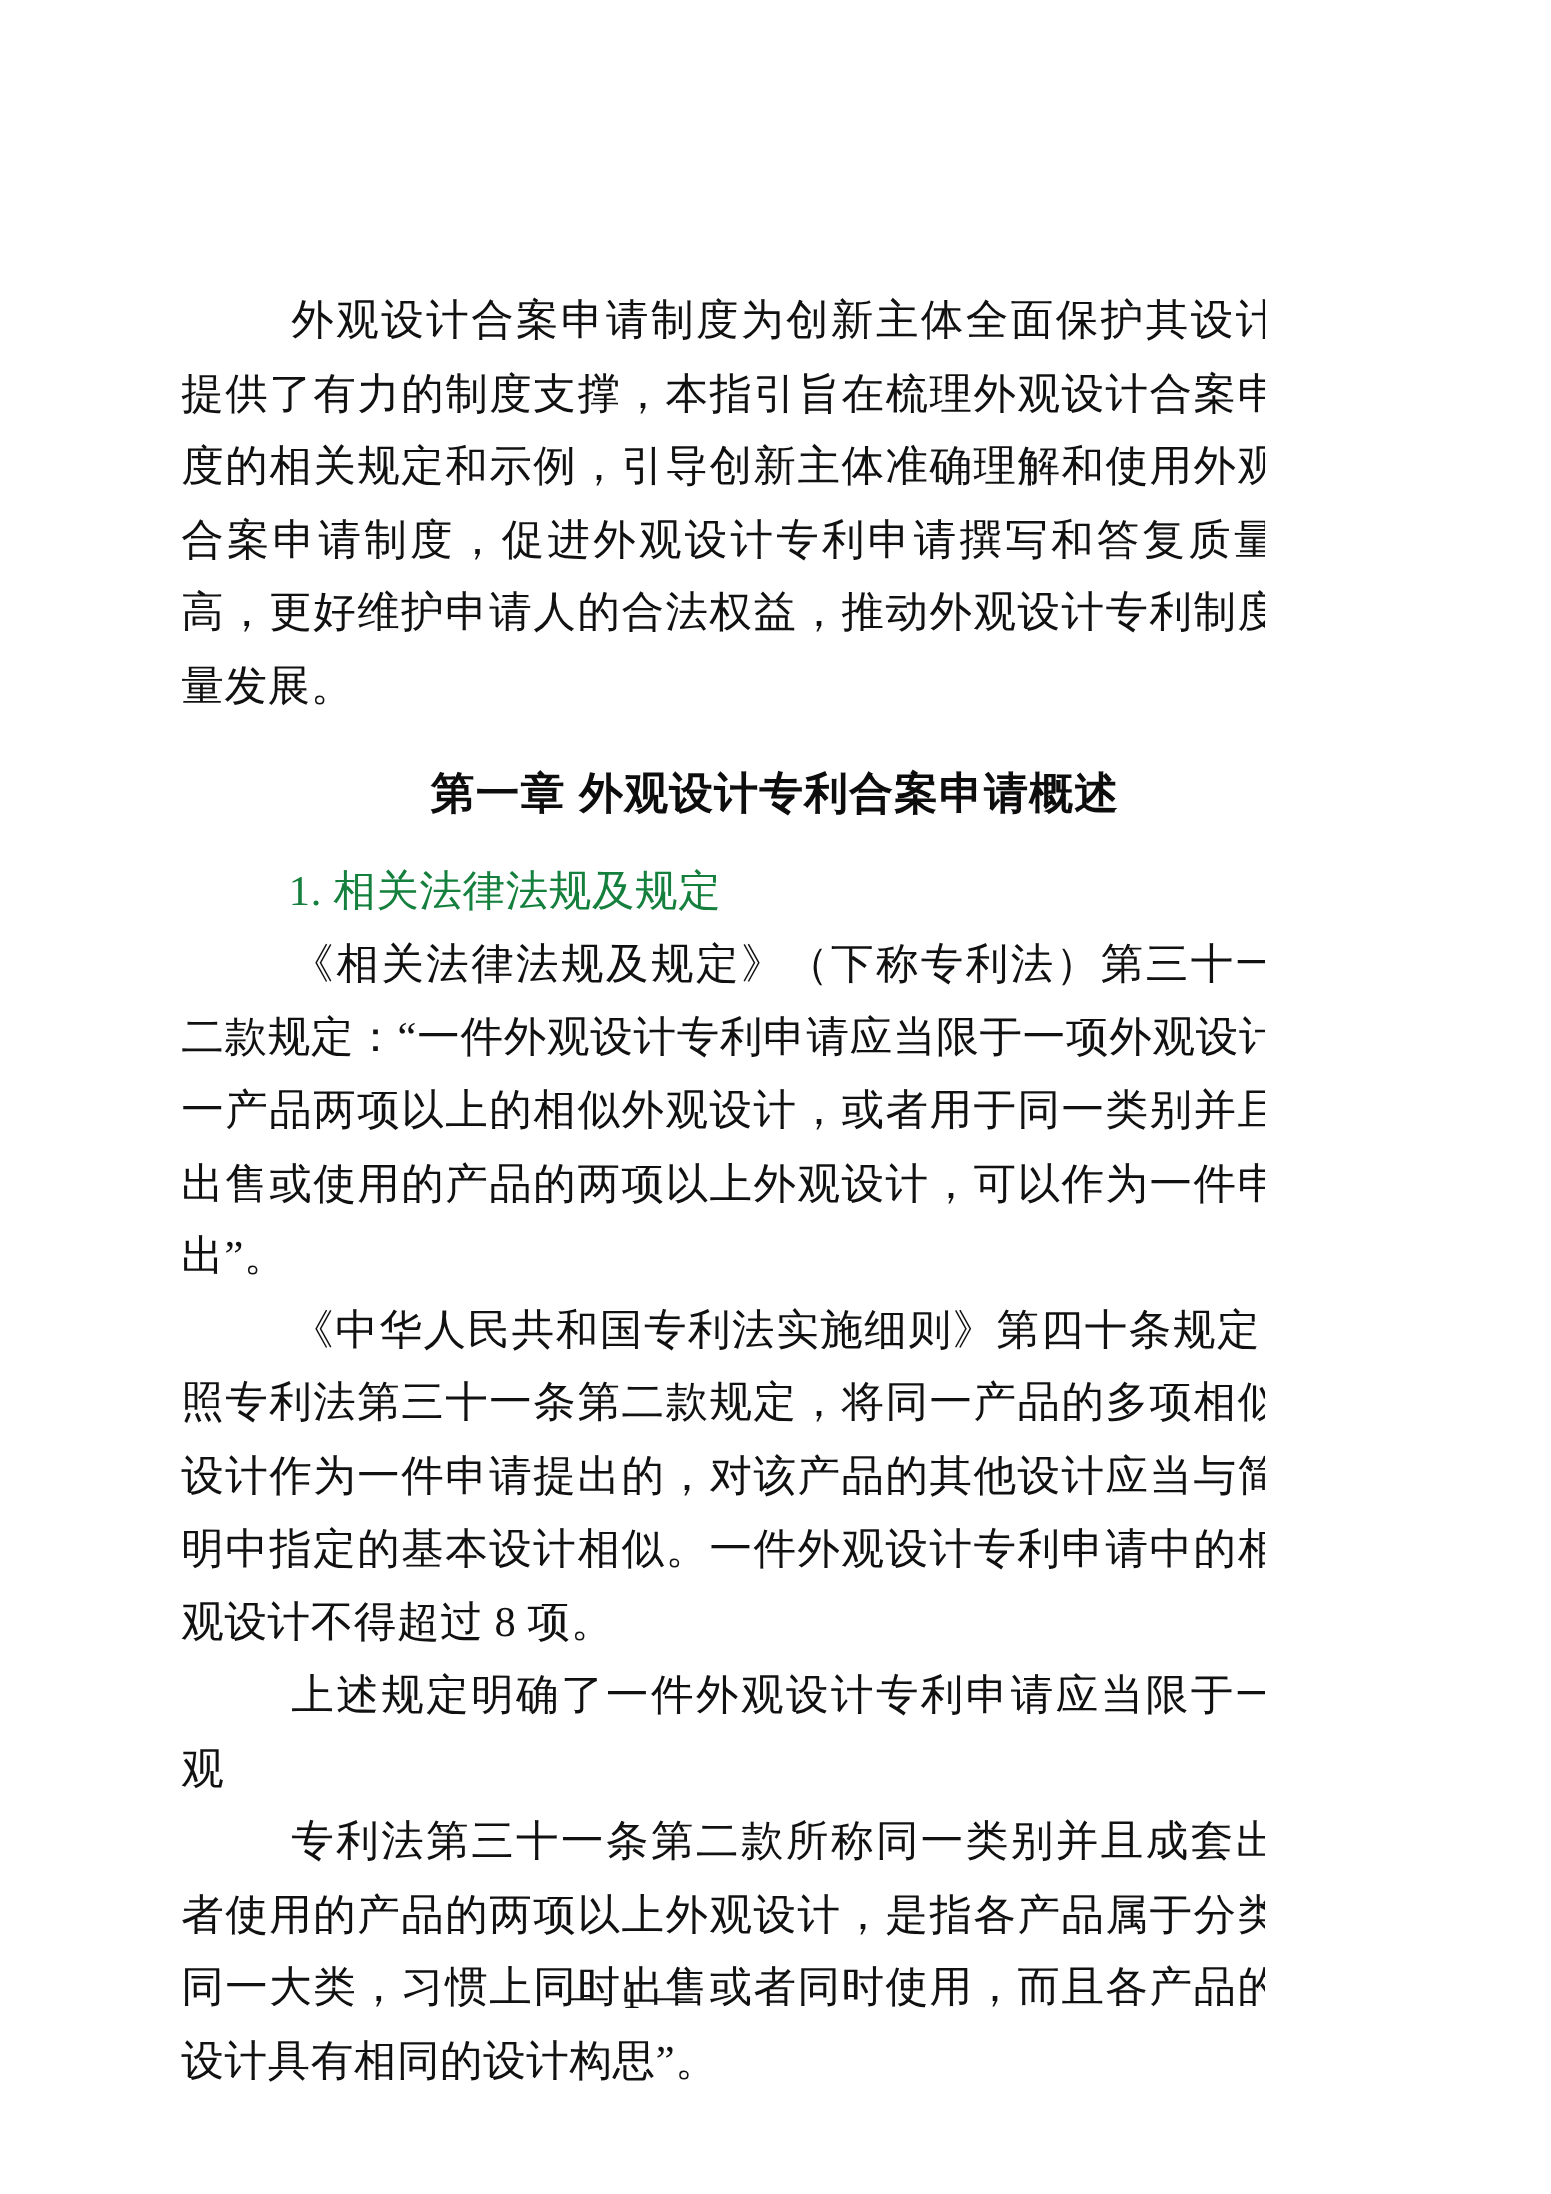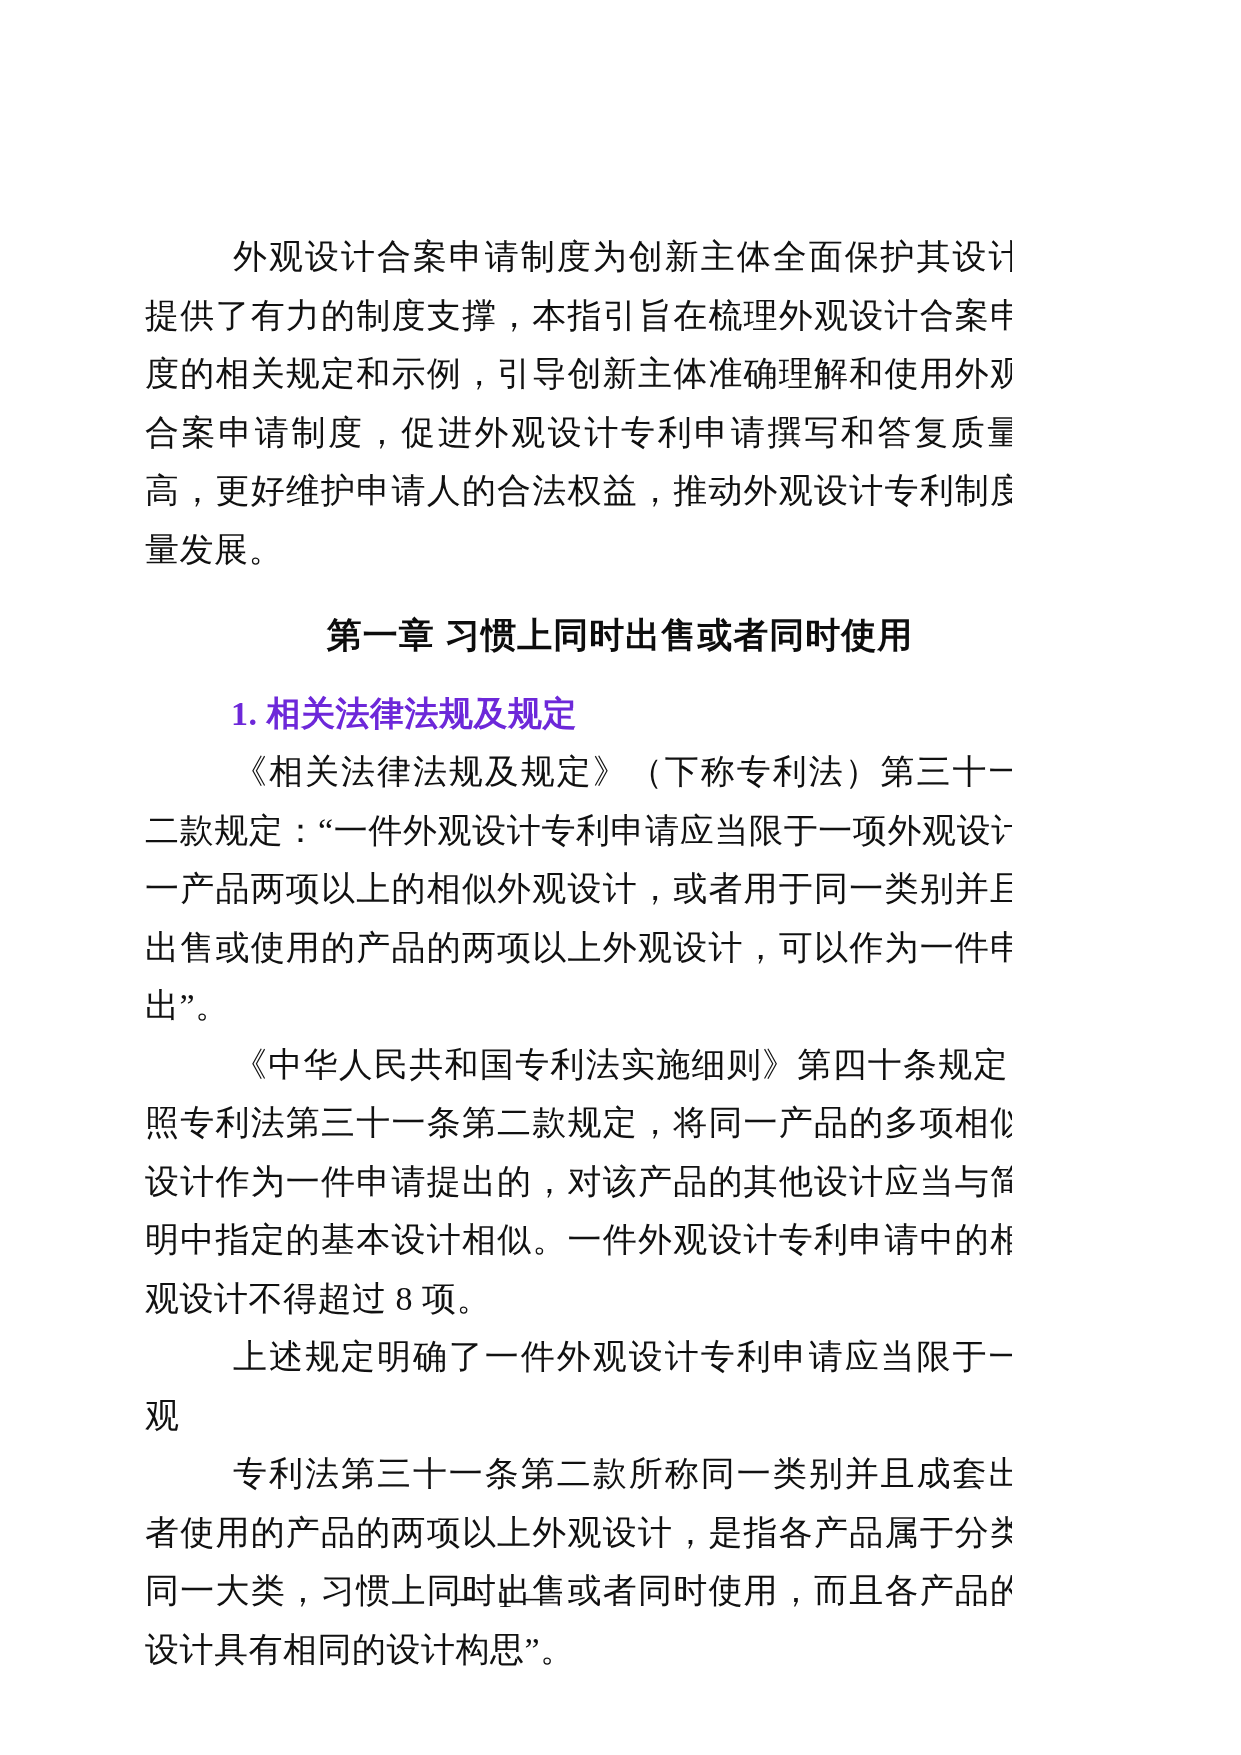--- a/index.html
+++ b/index.html
@@ -38,46 +38,46 @@
     font-size: 35px;
     font-weight: bold;
     line-height: 58.5px;
     text-align: center;
     letter-spacing: 1px;
     color: #0d0d0d;
   }
   .section-heading {
     margin: 0;
     font-size: 34px;
-    font-weight: bold;
+    font-weight: normal;
     line-height: 58.5px;
     text-indent: 86px;
     letter-spacing: 0.5px;
-    color: #6d28d9;
+    color: #15803d;
   }
   .page-footer {
     position: absolute;
     left: 0;
     right: 0;
     top: 1577px;
     text-align: center;
     font-size: 30px;
     line-height: 40px;
     letter-spacing: 2px;
     color: #111111;
   }
 </style>
 </head>
 <body>
 
 <div class="page">
   <div class="content">
     <p class="body-par">外观设计合案申请制度为创新主体全面保护其设计方案提供了有力的制度支撑，本指引旨在梳理外观设计合案申请制度的相关规定和示例，引导创新主体准确理解和使用外观设计合案申请制度，促进外观设计专利申请撰写和答复质量的提高，更好维护申请人的合法权益，推动外观设计专利制度高质量发展。</p>
 
-    <div class="chapter-heading">第一章 习惯上同时出售或者同时使用</div>
+    <div class="chapter-heading">第一章 外观设计专利合案申请概述</div>
 
     <div class="section-heading">1. 相关法律法规及规定</div>
 
     <p class="body-par">《相关法律法规及规定》（下称专利法）第三十一条第二款规定：“一件外观设计专利申请应当限于一项外观设计。同一产品两项以上的相似外观设计，或者用于同一类别并且成套出售或使用的产品的两项以上外观设计，可以作为一件申请提出”。</p>
 
     <p class="body-par">《中华人民共和国专利法实施细则》第四十条规定：“依照专利法第三十一条第二款规定，将同一产品的多项相似外观设计作为一件申请提出的，对该产品的其他设计应当与简要说明中指定的基本设计相似。一件外观设计专利申请中的相似外观设计不得超过 8 项。</p>
 
     <p class="body-par">上述规定明确了一件外观设计专利申请应当限于一项外观</p>
 
     <p class="body-par">专利法第三十一条第二款所称同一类别并且成套出售或者使用的产品的两项以上外观设计，是指各产品属于分类表中同一大类，习惯上同时出售或者同时使用，而且各产品的外观设计具有相同的设计构思”。</p>

